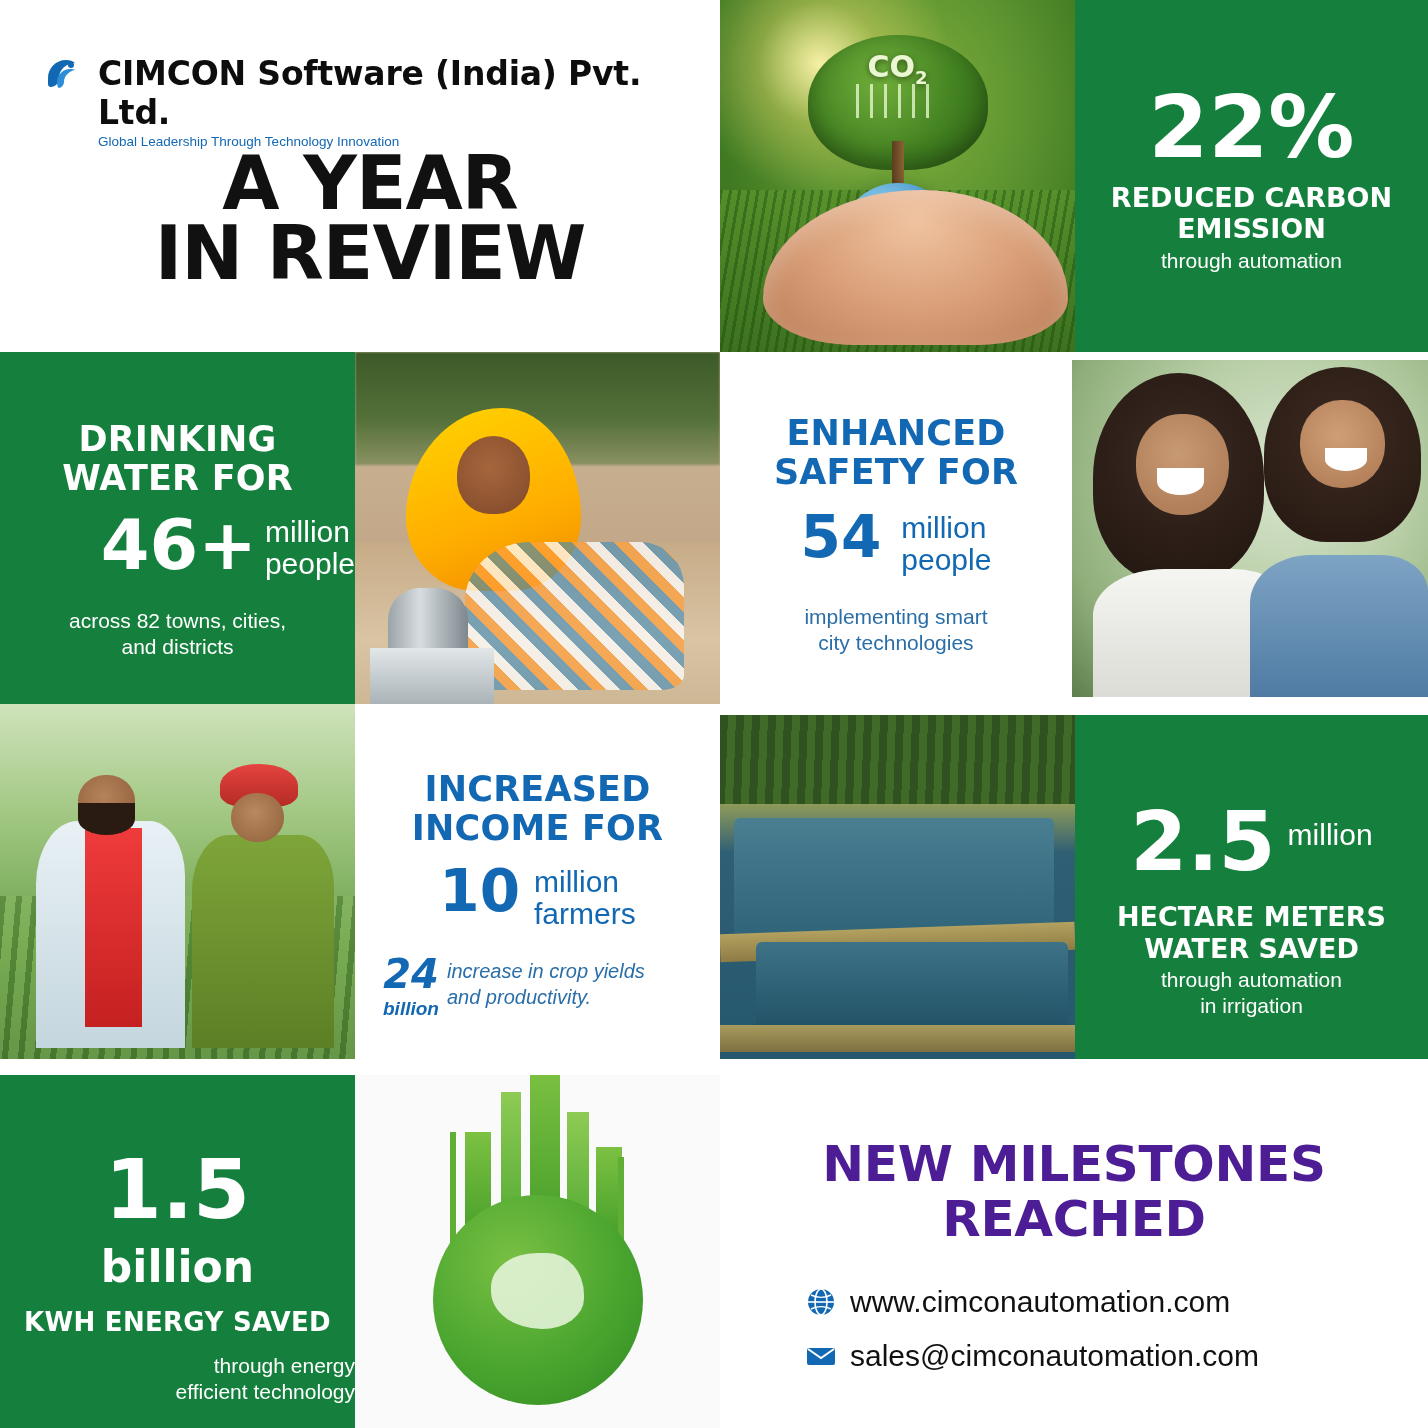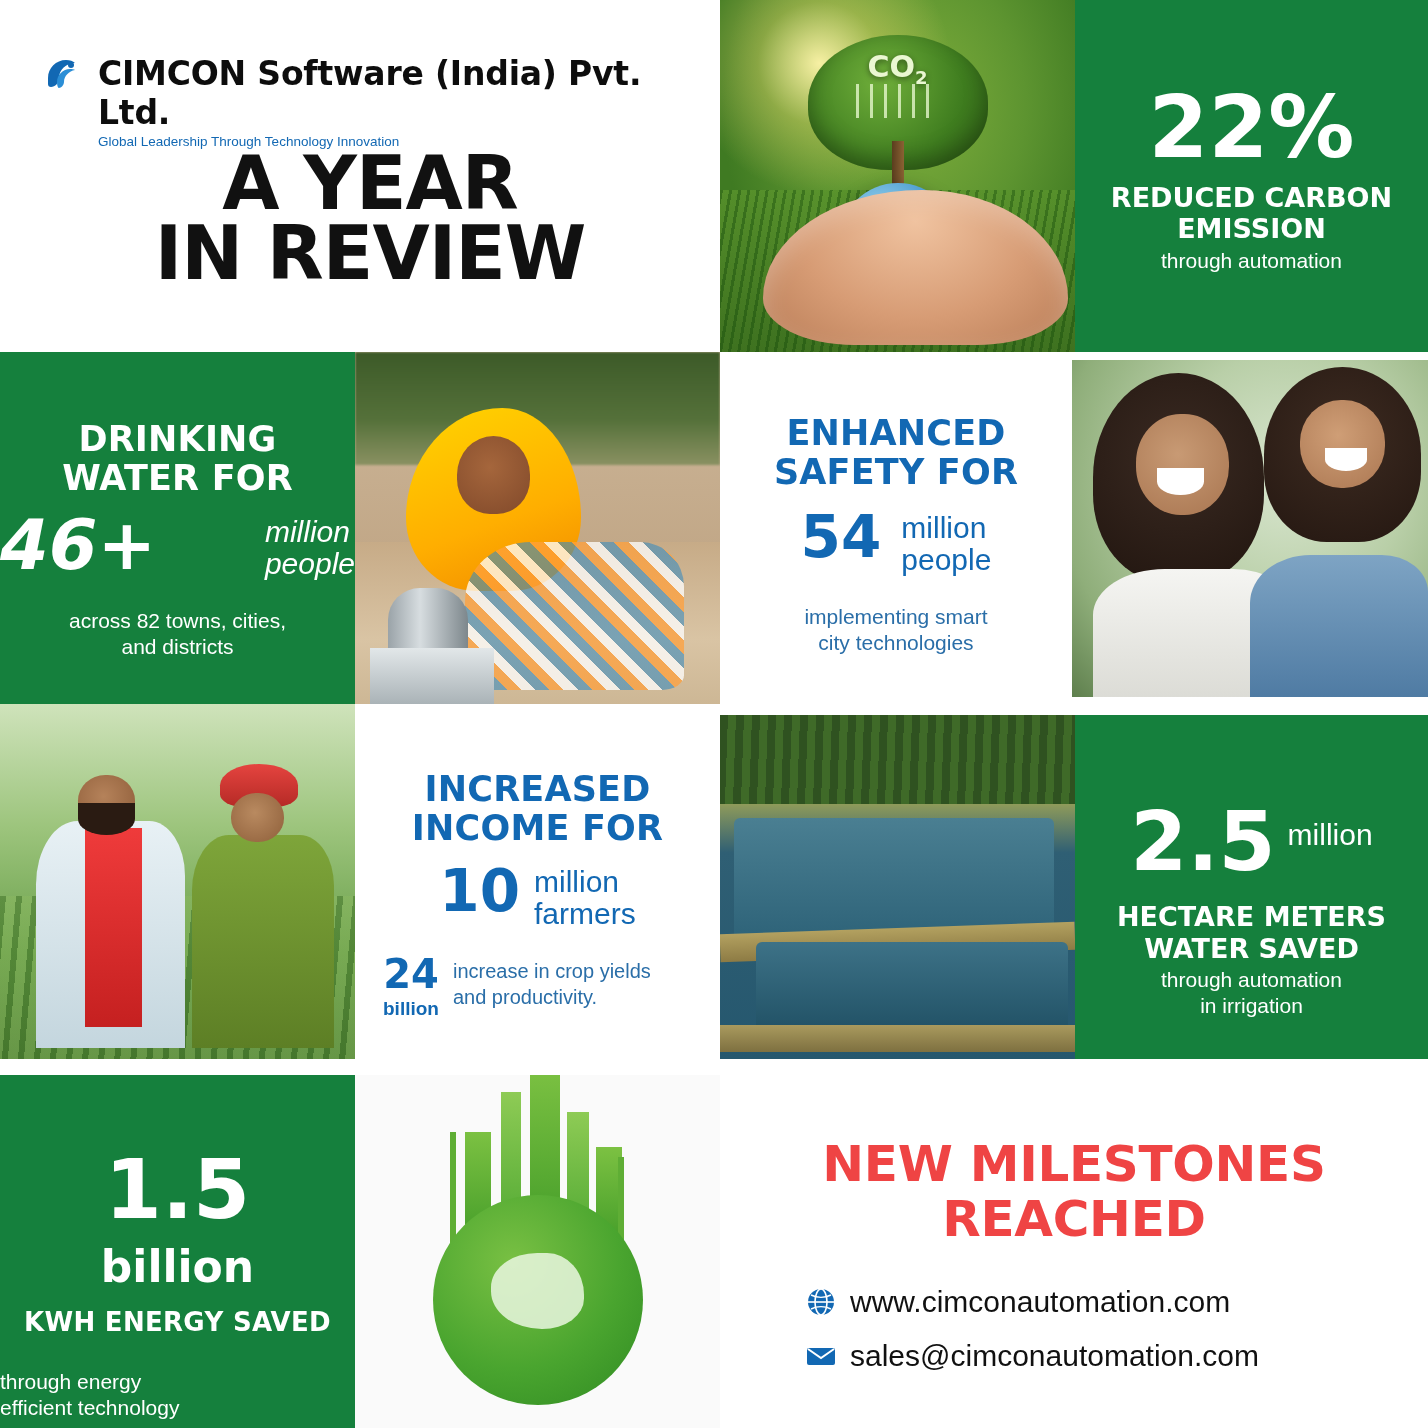--- a/index.html
+++ b/index.html
@@ -79,38 +79,38 @@
 
   
   #stat-carbon .num { position:absolute; top: 84px; left:0; right:0; text-align:center; font-size: 86px; }
   #stat-carbon .t1 { position:absolute; top: 182px; left:0; right:0; text-align:center;
       color:#fff; font-weight:bold; font-size:27px; line-height:1.15; font-family:"DejaVu Sans",sans-serif;}
   #stat-carbon .t2 { position:absolute; top: 248px; left:0; right:0; text-align:center; }
 
   
   #stat-water .t1 { position:absolute; top: 68px; left:0; right:0; text-align:center; }
   #stat-water .numrow { position:absolute; top: 158px; left:0; right:0;
-      display:flex; justify-content:space-between; align-items:flex-start; gap: 8px; font-style: italic; }
+      display:flex; justify-content:flex-end; align-items:flex-start; gap: 8px; }
   #stat-water .numrow .u { padding-top: 6px; text-align:left; }
   #stat-water .t2 { position:absolute; top: 256px; left:0; right:0; text-align:center; }
 
   
   #stat-safety .t1 { position:absolute; top: 62px; left:0; right:0; text-align:center; }
   #stat-safety .numrow { position:absolute; top: 156px; left:0; right:0;
       display:flex; justify-content:center; align-items:flex-start; gap: 20px; }
   #stat-safety .numrow .u { padding-top: 4px; text-align:left; }
   #stat-safety .t2 { position:absolute; top: 252px; left:0; right:0; text-align:center; }
 
   
   #stat-income .t1 { position:absolute; top: 66px; left:0; right:0; text-align:center; }
   #stat-income .numrow { position:absolute; top: 158px; left:0; right:0;
       display:flex; justify-content:center; align-items:flex-start; gap: 14px; }
   #stat-income .numrow .u { padding-top: 4px; text-align:left; }
   #stat-income .row2 { position:absolute; top: 250px; left: 28px; right: 22px;
-      display:flex; align-items:flex-start; gap: 14px; }
+      display:flex; align-items:flex-start; gap: 8px; font-style: italic; }
   #stat-income .row2 .leftnum { text-align:center; flex:none; }
   #stat-income .row2 .leftnum .n { color:#1268b3; font-weight:bold; font-size:40px;
       line-height:1; font-family:"DejaVu Sans",sans-serif; }
   #stat-income .row2 .leftnum .b { color:#1268b3; font-weight:bold; font-size:19px; margin-top:4px; }
   #stat-income .row2 .desc { color:#2a6ea8; font-size:20px; line-height:1.3; padding-top:4px; }
 
   
   #stat-hectare .numrow { position:absolute; top: 86px; left:0; right:0;
       display:flex; justify-content:center; align-items:flex-start; gap: 12px; }
   #stat-hectare .numrow .n { font-size: 82px; }
@@ -118,25 +118,25 @@
   #stat-hectare .t1 { position:absolute; top: 186px; left:0; right:0; text-align:center;
       color:#fff; font-weight:bold; font-size:27px; line-height:1.18; font-family:"DejaVu Sans",sans-serif; }
   #stat-hectare .t2 { position:absolute; top: 252px; left:0; right:0; text-align:center; }
 
   
   #stat-energy .num { position:absolute; top: 74px; left:0; right:0; text-align:center; font-size:82px; }
   #stat-energy .unit { position:absolute; top: 166px; left:0; right:0; text-align:center;
       color:#fff; font-size:44px; font-weight:bold; font-family:"DejaVu Sans",sans-serif;}
   #stat-energy .t1 { position:absolute; top: 232px; left:0; right:0; text-align:center;
       color:#fff; font-weight:bold; font-size:26px; font-family:"DejaVu Sans",sans-serif; letter-spacing:0.3px;}
-  #stat-energy .t2 { position:absolute; top: 278px; left:0; right:0; text-align:left;margin-top:16px; }
+  #stat-energy .t2 { position:absolute; top: 278px; left:0; right:0; text-align:right; }
 
   
   #milestones .title { position:absolute; top: 62px; left: 30px; right: 30px; text-align:center;
-      color:#ef4444; font-weight:bold; font-size: 50px; line-height: 1.1;
+      color:#4c1d95; font-weight:bold; font-size: 50px; line-height: 1.1;
       font-family:"DejaVu Sans", sans-serif; letter-spacing:-0.3px; }
   #milestones .contact { position:absolute; top: 210px; left: 86px; right: 30px; }
   #milestones .crow { display:flex; align-items:center; gap: 14px; margin-bottom: 20px; }
   #milestones .crow .txt { color:#111; font-size: 30px; font-family:"Liberation Sans", sans-serif; }
   .ico { width: 30px; height: 30px; flex:none; display:block; }
 
   
   .photo { position:absolute; inset:0;text-decoration:underline; }
 
   

